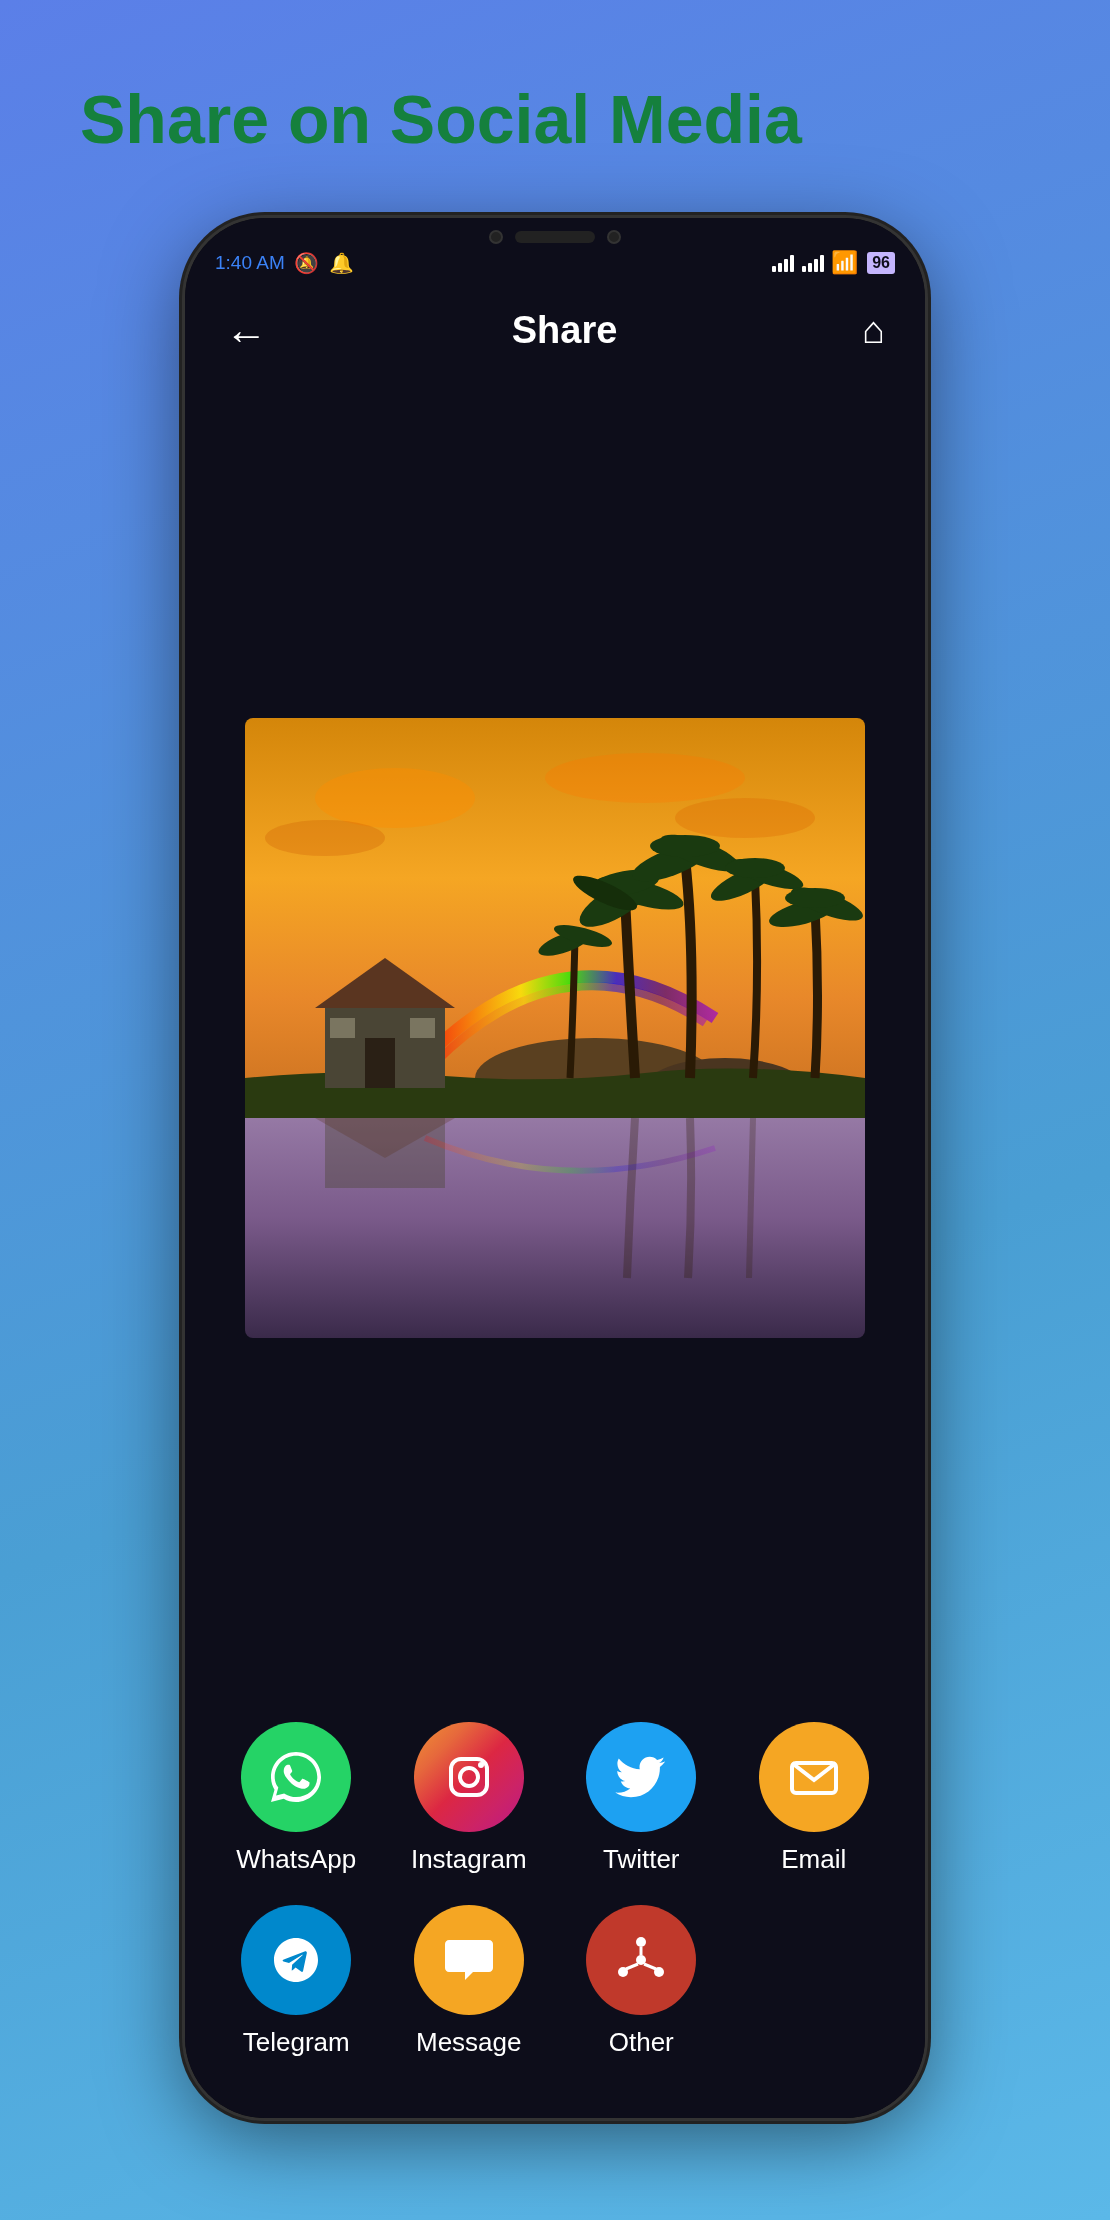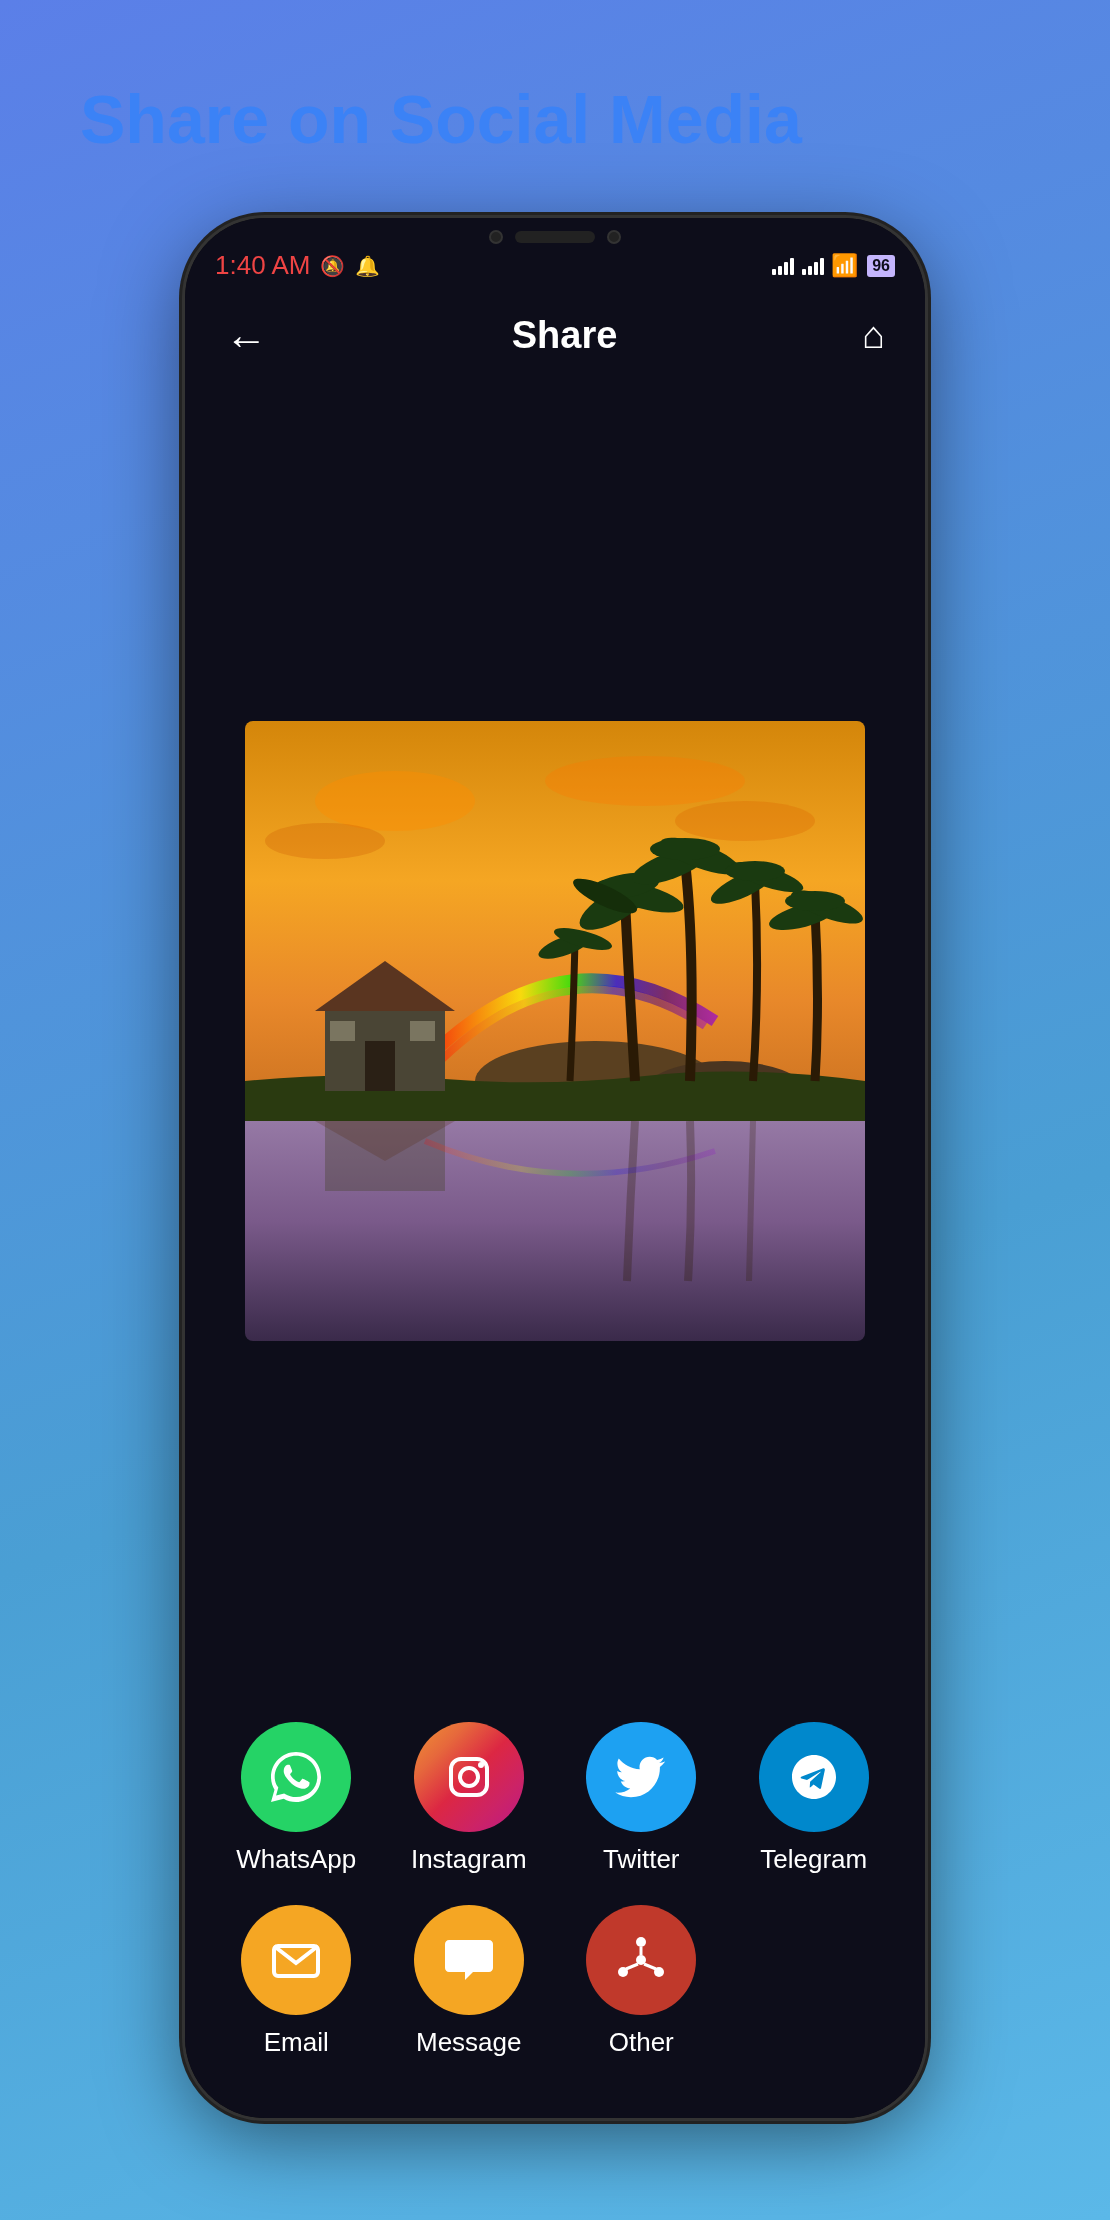--- a/index.html
+++ b/index.html
@@ -8,21 +8,21 @@
       height: 2220px;
       background: linear-gradient(160deg, #5b7fe8 0%, #4a9fd4 60%, #5bb8e8 100%);
       font-family: 'Arial', sans-serif;
       display: flex;
       flex-direction: column;
       align-items: center;
       overflow: hidden;
     }
 
     .page-title {
-      color: #3b82f6;
+      color: #15803d;
       font-size: 68px;
       font-weight: 700;
       text-align: left;
       width: 100%;
       padding: 80px 80px 60px 80px;
     }
 
     .phone-wrapper {
       position: relative;
       width: 740px;
@@ -92,22 +92,22 @@
       flex-shrink: 0;
     }
 
     .status-left {
       display: flex;
       align-items: center;
       gap: 10px;
     }
 
     .time {
-      color: #ef4444;
-      font-size: 26px;
+      color: #3b82f6;
+      font-size: 19px;
       font-weight: 500;
       text-align: right;
     }
 
     .status-icon-small {
       color: white;
       font-size: 20px;
     }
 
     .status-right {
@@ -423,36 +423,36 @@
         <div class="share-item">
           <div class="share-icon-circle twitter-bg">
             <svg class="icon-svg" viewBox="0 0 60 60" fill="white">
               <path d="M54 14.5c-1.8 0.8-3.8 1.3-5.8 1.6 2.1-1.3 3.7-3.3 4.4-5.7-2 1.2-4.2 2-6.5 2.5-1.9-2-4.5-3.2-7.4-3.2-5.6 0-10.2 4.6-10.2 10.2 0 0.8 0.1 1.6 0.3 2.3-8.5-0.4-16-4.5-21-10.7-0.9 1.5-1.4 3.3-1.4 5.2 0 3.5 1.8 6.7 4.5 8.5-1.7-0.1-3.3-0.5-4.7-1.3v0.1c0 5 3.5 9.1 8.2 10.1-0.9 0.2-1.8 0.4-2.7 0.4-0.7 0-1.3-0.1-1.9-0.2 1.3 4 5 7 9.5 7.1-3.5 2.7-7.8 4.3-12.6 4.3-0.8 0-1.6 0-2.4-0.1 4.5 2.9 9.9 4.6 15.6 4.6 18.7 0 29-15.5 29-29v-1.3c2-1.4 3.7-3.2 5.1-5.2z"></path>
             </svg>
           </div>
           <span class="share-label">Twitter</span>
         </div>
 
         <div class="share-item">
-          <div class="share-icon-circle telegram-bg">
-            <svg class="icon-svg" viewBox="0 0 60 60" fill="white">
-              <path d="M30 8C17.9 8 8 17.9 8 30s9.9 22 22 22 22-9.9 22-22S42.1 8 30 8zm10.8 15.2l-3.7 17.5c-0.3 1.2-1 1.5-2 0.9l-5.5-4.1-2.7 2.5c-0.3 0.3-0.6 0.4-1.2 0.4l0.4-5.7 10.4-9.4c0.5-0.4-0.1-0.6-0.7-0.3l-12.8 8.1-5.5-1.7c-1.2-0.4-1.2-1.2 0.3-1.8l21.4-8.3c1 0 1.9 0.6 1.6 1.9z"></path>
-            </svg>
-          </div>
-          <span class="share-label">Telegram</span>
-        </div>
-
-        <div class="share-item">
           <div class="share-icon-circle email-bg">
             <svg class="icon-svg" viewBox="0 0 60 60" fill="white">
               <rect x="8" y="16" width="44" height="30" rx="4" fill="none" stroke="white" stroke-width="4"></rect>
               <polyline points="8,16 30,33 52,16" fill="none" stroke="white" stroke-width="4"></polyline>
             </svg>
           </div>
           <span class="share-label">Email</span>
+        </div>
+
+        <div class="share-item">
+          <div class="share-icon-circle telegram-bg">
+            <svg class="icon-svg" viewBox="0 0 60 60" fill="white">
+              <path d="M30 8C17.9 8 8 17.9 8 30s9.9 22 22 22 22-9.9 22-22S42.1 8 30 8zm10.8 15.2l-3.7 17.5c-0.3 1.2-1 1.5-2 0.9l-5.5-4.1-2.7 2.5c-0.3 0.3-0.6 0.4-1.2 0.4l0.4-5.7 10.4-9.4c0.5-0.4-0.1-0.6-0.7-0.3l-12.8 8.1-5.5-1.7c-1.2-0.4-1.2-1.2 0.3-1.8l21.4-8.3c1 0 1.9 0.6 1.6 1.9z"></path>
+            </svg>
+          </div>
+          <span class="share-label">Telegram</span>
         </div>
 
         <div class="share-item">
           <div class="share-icon-circle" style="background:#f5a623;">
             <svg class="icon-svg" viewBox="0 0 60 60" fill="white">
               <path d="M10 10h40c2.2 0 4 1.8 4 4v24c0 2.2-1.8 4-4 4H34l-8 8v-8H10c-2.2 0-4-1.8-4-4V14c0-2.2 1.8-4 4-4z"></path>
             </svg>
           </div>
           <span class="share-label">Message</span>
         </div>

